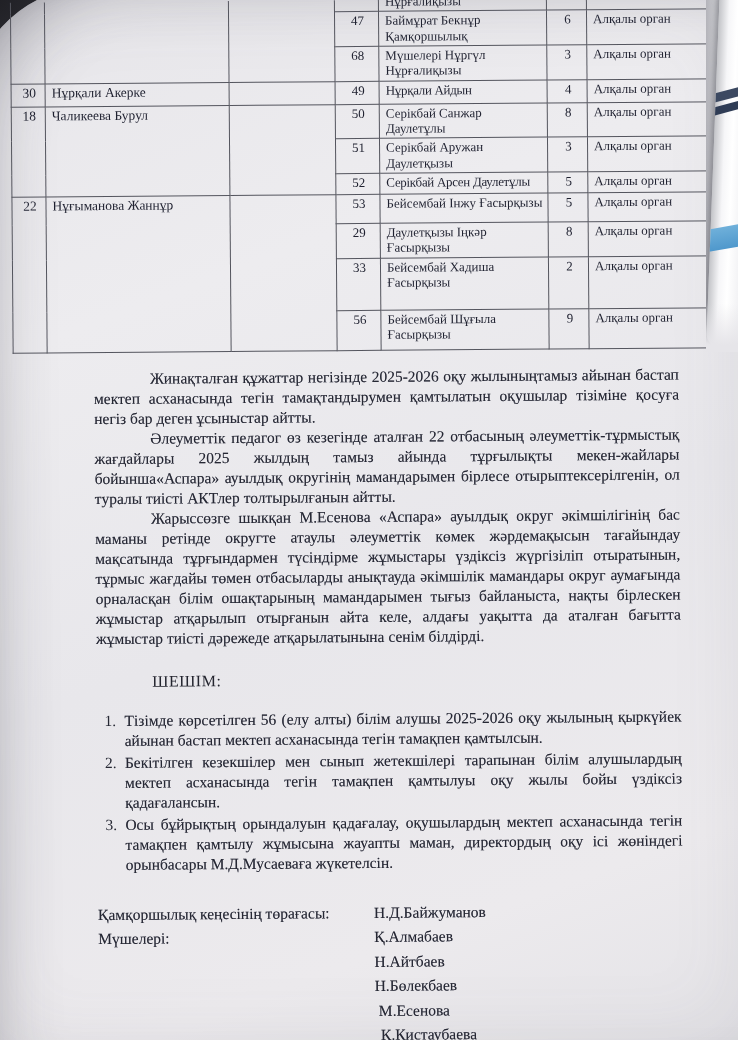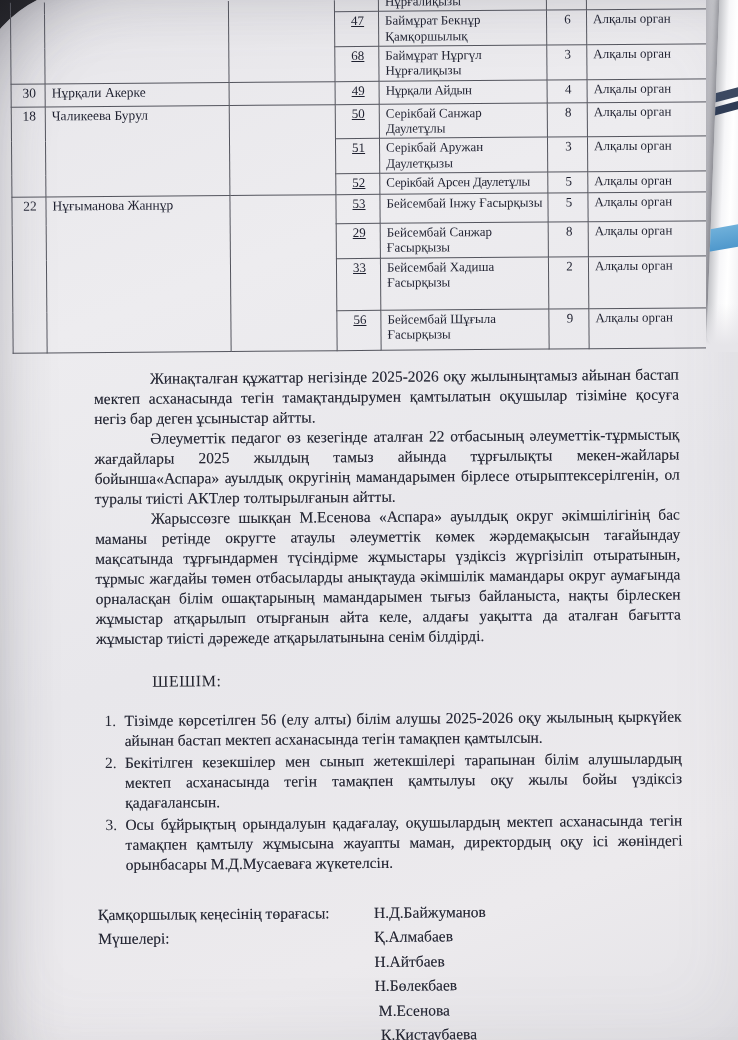--- a/index.html
+++ b/index.html
@@ -18,21 +18,21 @@
     box-shadow:inset 46px 14px 70px -34px rgba(55,55,66,.38), inset 0 0 90px rgba(95,95,105,.14), inset -4px 0 18px -8px rgba(90,90,100,.35);
     padding:20px 0 0 44px; color:#23242e; }
 
   
   table.doc { border-collapse:collapse; table-layout:fixed; width:714px; margin-top:-6px;
     font-size:13px; line-height:1.18; color:#1f2130; }
   table.doc td { border:1px solid #54555e; padding:1px 4px 2px 6px; vertical-align:top; overflow:hidden; }
   table.doc tr.partial td { border-top:none; }
   td.cn { text-align:center; padding-top:3px; font-size:13.5px; }
   td.cp { vertical-align:middle; padding-left:8px; font-size:13.5px; }
-  td.ci { text-align:center;text-decoration:underline; }
+  td.ci { text-align:center; }
   td.cm { padding-right:2px; }
   td.cc { text-align:center; }
   td.co { padding-left:9px; }
   .clip { display:block; margin-top:-7px; }
   .t-nowrap { white-space:nowrap; letter-spacing:-0.3px; }
   .padtop { padding-top:4px; }
 
   
   .bodytext { width:585px; margin:16px 0 0 81px; font-size:15.5px; line-height:20px;
     text-align:justify; color:#262834; text-shadow:0 0 .5px rgba(35,38,60,.45); }
@@ -96,21 +96,21 @@
         <td class="co"></td>
       </tr>
       <tr style="height:30px">
         <td class="ci">47</td>
         <td class="cm">Баймұрат Бекнұр Қамқоршылық</td>
         <td class="cc">6</td>
         <td class="co">Алқалы орган</td>
       </tr>
       <tr style="height:31px">
         <td class="ci">68</td>
-        <td class="cm">Баймұрат Нұргүл Нұрғалиқызы</td>
+        <td class="cm">Мүшелері Нұргүл Нұрғалиқызы</td>
         <td class="cc">3</td>
         <td class="co">Алқалы орган</td>
       </tr>
       <tr style="height:23px">
         <td class="cn">30</td>
         <td class="cp">Нұрқали Акерке</td>
         <td></td>
         <td class="ci">49</td>
         <td class="cm t-nowrap">Нұрқали Айдын</td>
         <td class="cc">4</td>
@@ -141,21 +141,21 @@
         <td class="cn" rowspan="4">22</td>
         <td class="cp" rowspan="4">Нұғыманова Жаннұр</td>
         <td rowspan="4"></td>
         <td class="ci">53</td>
         <td class="cm">Бейсембай Інжу Ғасырқызы</td>
         <td class="cc">5</td>
         <td class="co">Алқалы орган</td>
       </tr>
       <tr style="height:31px">
         <td class="ci">29</td>
-        <td class="cm">Бейсембай Санжар Ғасырқызы</td>
+        <td class="cm">Даулетқызы Іңкәр Ғасырқызы</td>
         <td class="cc">8</td>
         <td class="co">Алқалы орган</td>
       </tr>
       <tr style="height:52px">
         <td class="ci">33</td>
         <td class="cm">Бейсембай Хадиша Ғасырқызы</td>
         <td class="cc">2</td>
         <td class="co">Алқалы орган</td>
       </tr>
       <tr style="height:40px">

